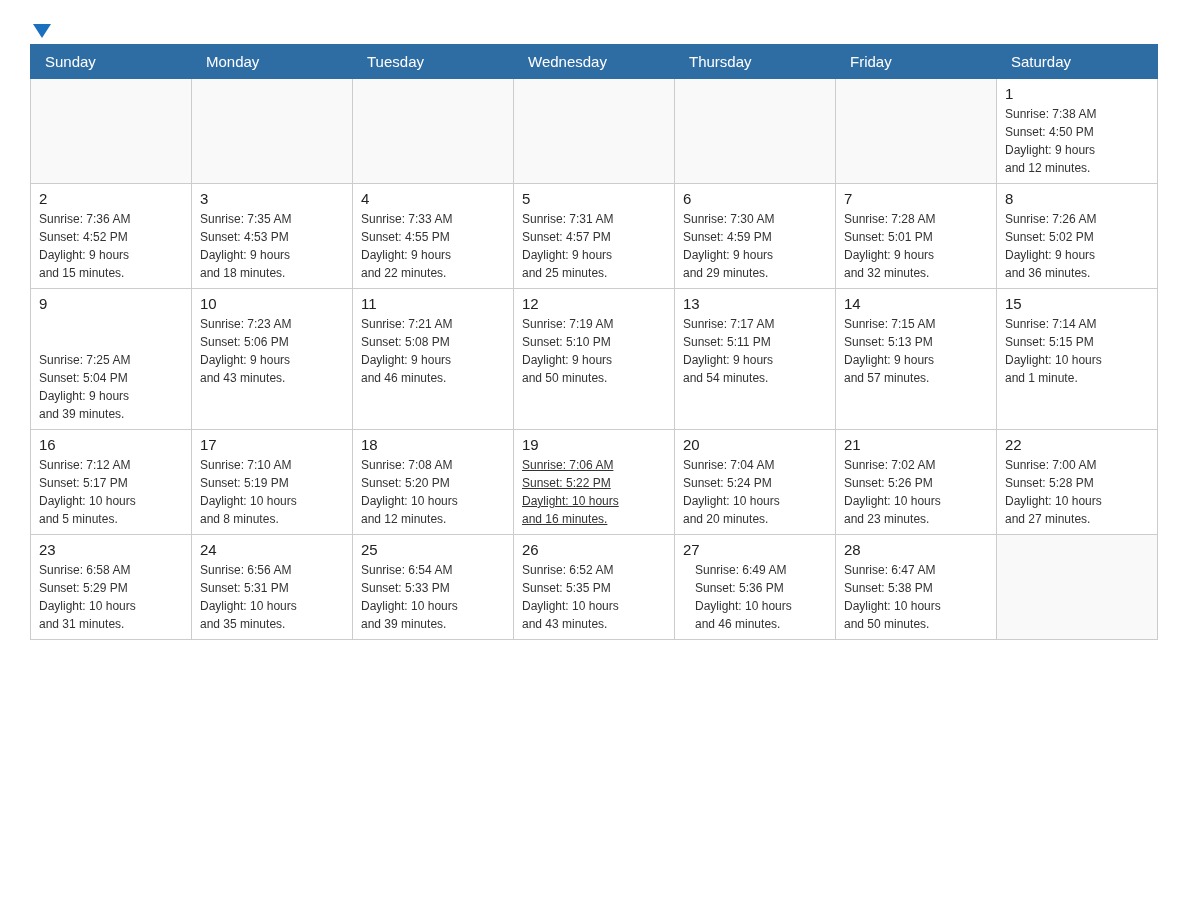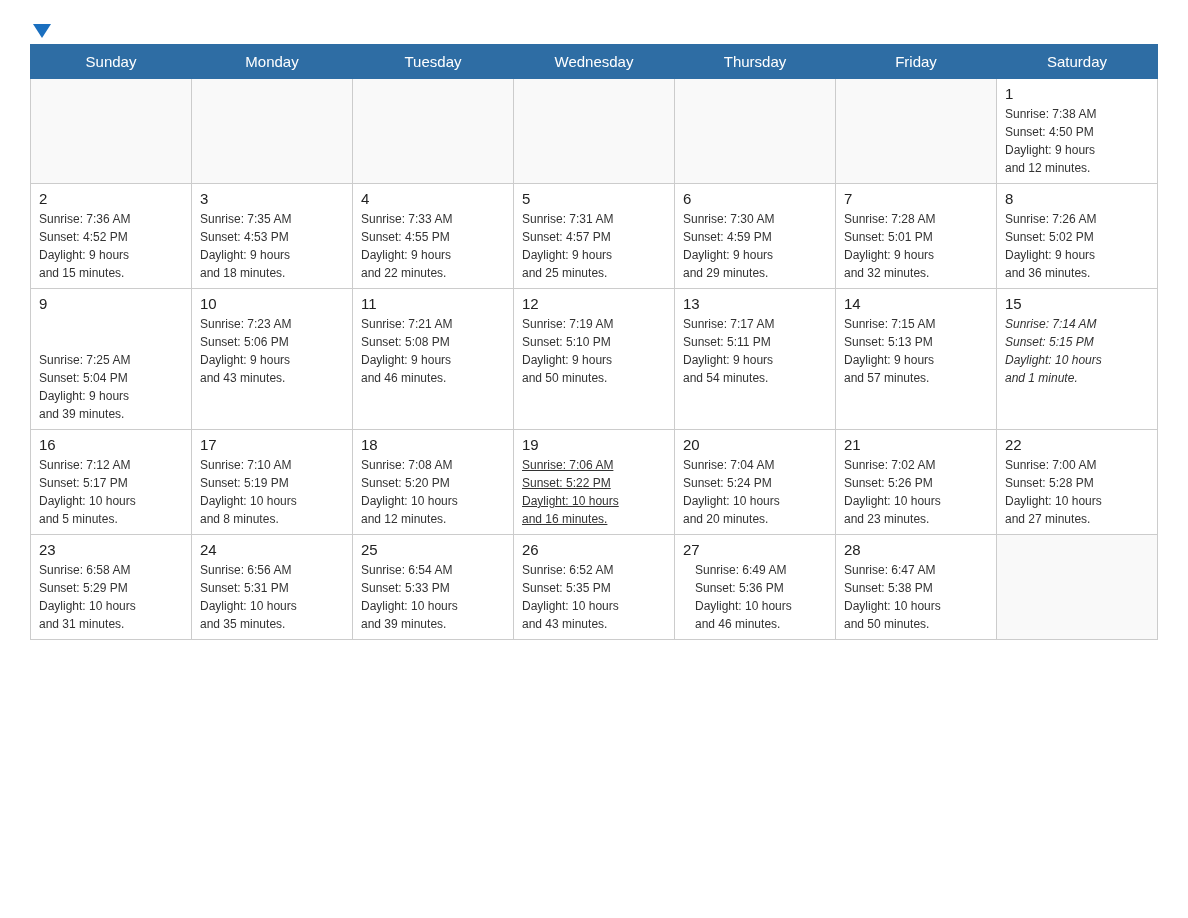--- a/index.html
+++ b/index.html
@@ -32,21 +32,21 @@
     }
     .calendar {
       width: 100%;
       border-collapse: collapse;
       margin-top: 10px;
     }
     .calendar th {
       background-color: #2e6da4;
       color: #fff;
       padding: 8px 14px;
-      text-align: center;
+      text-align: left;
       font-size: 15px;
       font-weight: normal;
       border: 1px solid #2e6da4;
     }
     .calendar td {
       vertical-align: top;
       padding: 6px 8px;
       border: 1px solid #ccc;
       width: 14.28%;
       min-height: 100px;
@@ -220,21 +220,21 @@
         </td>
         <td>
           <span class="day-number">14</span>
           <div class="day-info" style="white-space: pre-line;">Sunrise: 7:15 AM
 Sunset: 5:13 PM
 Daylight: 9 hours
 and 57 minutes.</div>
         </td>
         <td>
           <span class="day-number">15</span>
-          <div class="day-info" style="white-space: pre-line; font-style: italic;">Sunrise: 7:14 AM
+          <div class="day-info" style="white-space: pre-line;">Sunrise: 7:14 AM
 Sunset: 5:15 PM
 Daylight: 10 hours
 and 1 minute.</div>
         </td>
       </tr>
       <tr>
         <td>
           <span class="day-number">16</span>
           <div class="day-info" style="white-space: pre-line;">Sunrise: 7:12 AM
 Sunset: 5:17 PM

